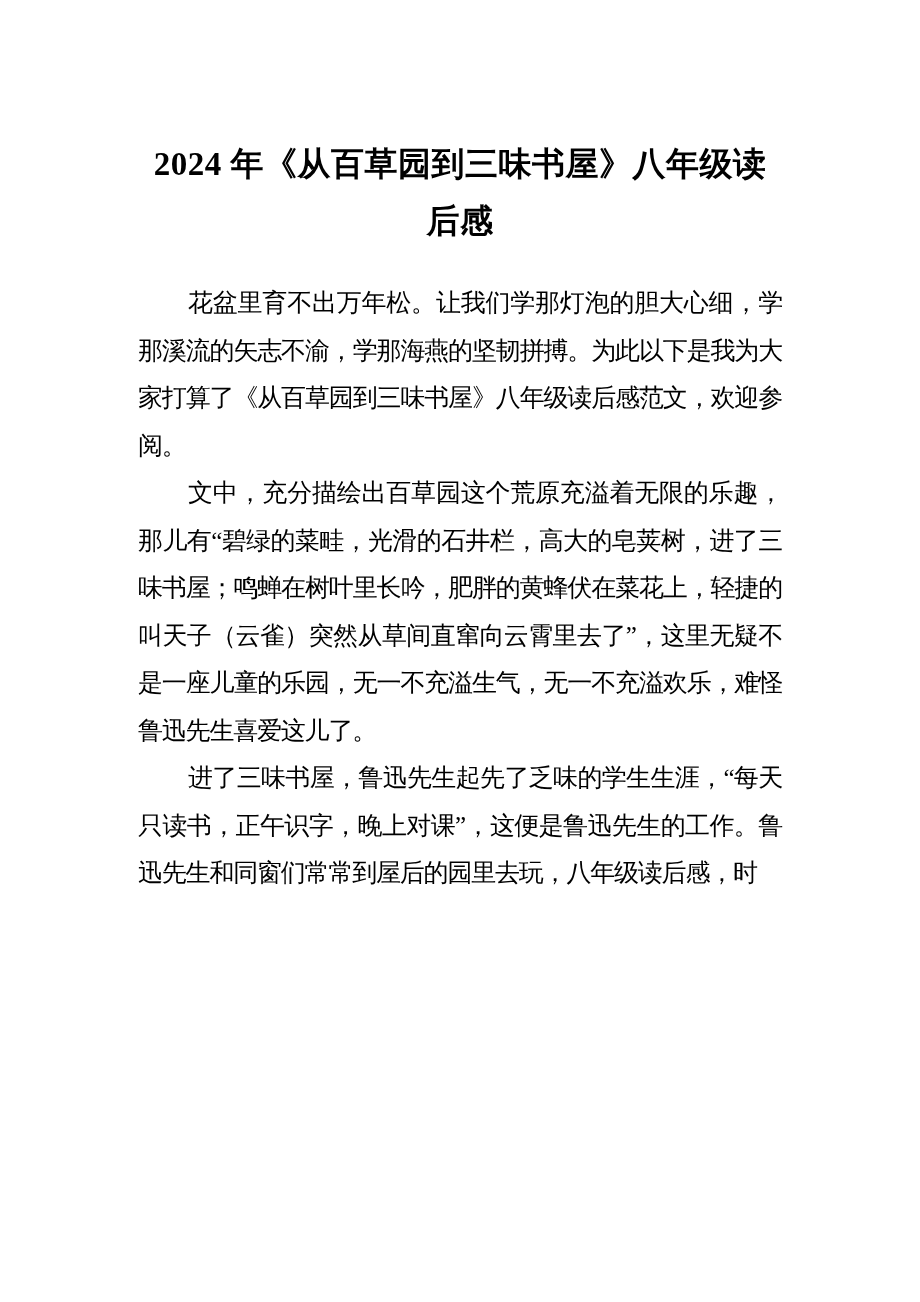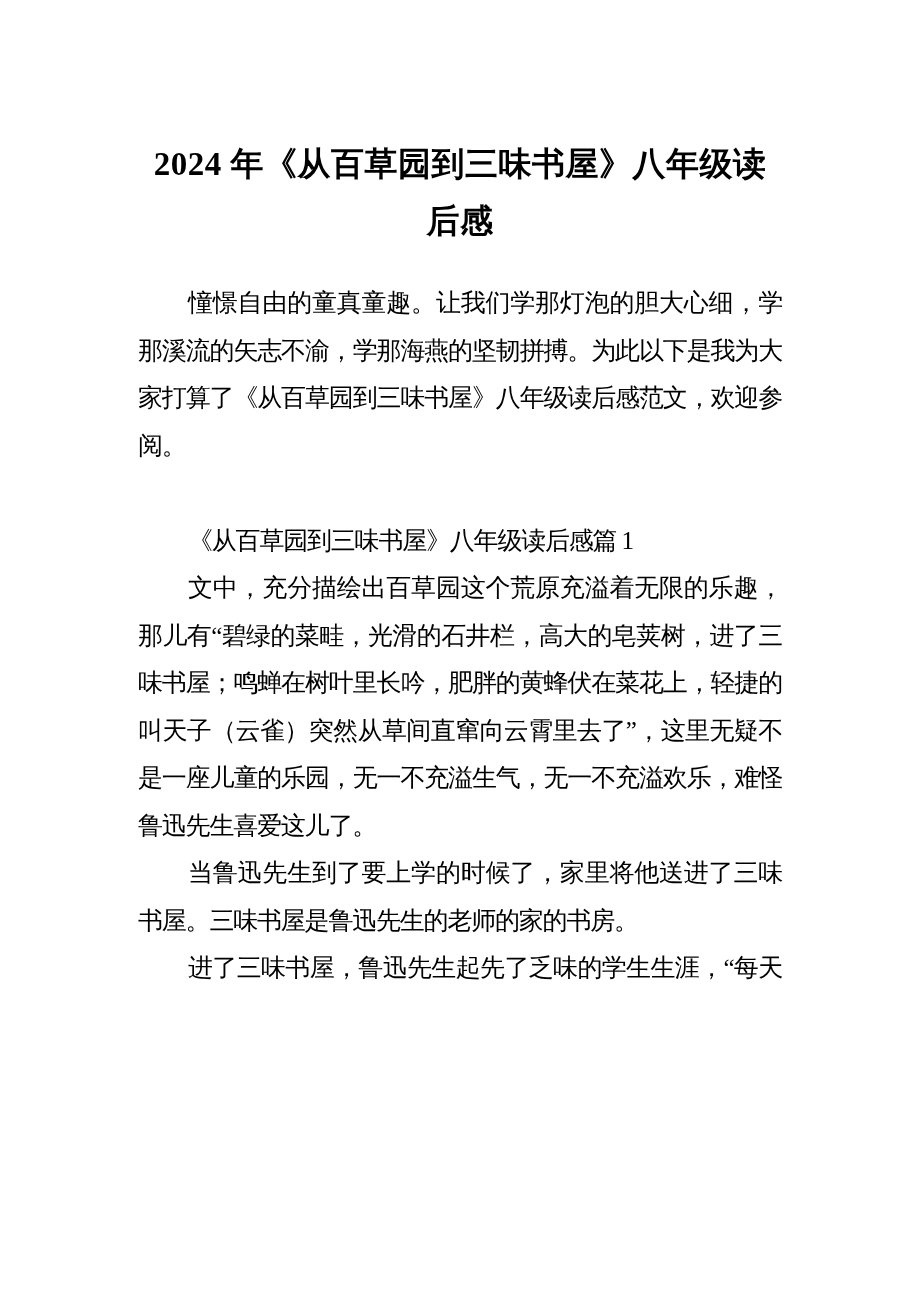--- a/index.html
+++ b/index.html
@@ -42,24 +42,22 @@
     margin-top: 47.5px !important;
   }
 </style>
 </head>
 <body>
 
 <div class="page">
   <h1 class="doc-title">2024 年《从百草园到三味书屋》八年级读后感</h1>
 
   <div class="doc-content">
-    <p>憧憬自由的童真童趣。让我们学那灯泡的胆大心细，学那溪流的矢志不渝，学那海燕的坚韧拼搏。为此以下是我为大家打算了《从百草园到三味书屋》八年级读后感范文，欢迎参阅。</p>
+    <p>花盆里育不出万年松。让我们学那灯泡的胆大心细，学那溪流的矢志不渝，学那海燕的坚韧拼搏。为此以下是我为大家打算了《从百草园到三味书屋》八年级读后感范文，欢迎参阅。</p>
 
-    <p class="section-heading">《从百草园到三味书屋》八年级读后感篇 1</p>
 
 
     <p>文中，充分描绘出百草园这个荒原充溢着无限的乐趣，那儿有“碧绿的菜畦，光滑的石井栏，高大的皂荚树，进了三味书屋；鸣蝉在树叶里长吟，肥胖的黄蜂伏在菜花上，轻捷的叫天子（云雀）突然从草间直窜向云霄里去了”，这里无疑不是一座儿童的乐园，无一不充溢生气，无一不充溢欢乐，难怪鲁迅先生喜爱这儿了。</p>
 
-    <p>当鲁迅先生到了要上学的时候了，家里将他送进了三味书屋。三味书屋是鲁迅先生的老师的家的书房。</p>
 
     <p>进了三味书屋，鲁迅先生起先了乏味的学生生涯，“每天只读书，正午识字，晚上对课”，这便是鲁迅先生的工作。鲁迅先生和同窗们常常到屋后的园里去玩，八年级读后感，时</p>
   </div>
 </div>
 
 </body></html>

